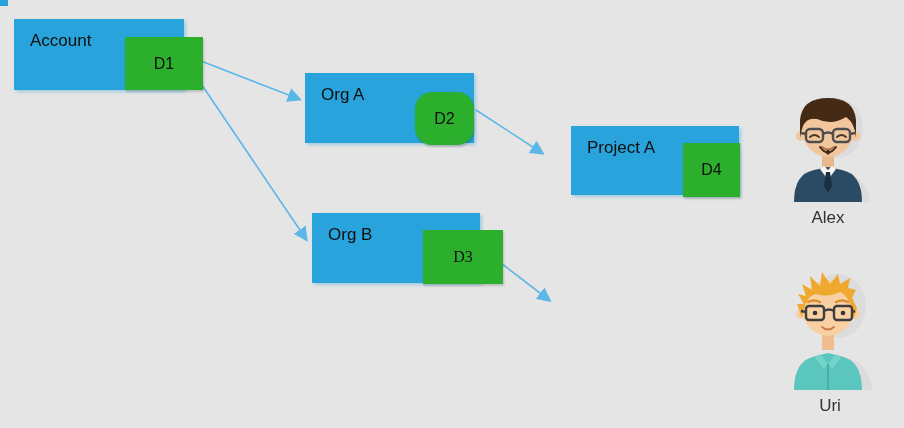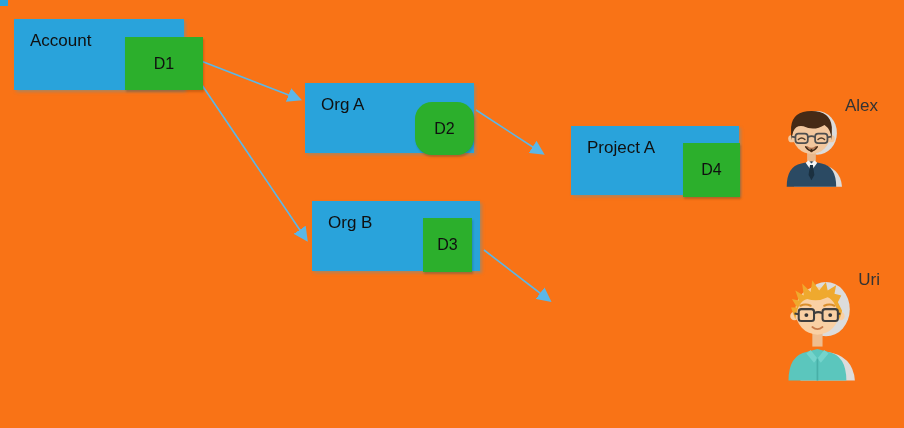--- a/index.html
+++ b/index.html
@@ -1,17 +1,17 @@
 <!DOCTYPE html>
 <html style="--node-fill: #29A3DB; --badge-fill: #2CAF2C; --arrow: #5BB7E8;"><head>
 <meta charset="utf-8">
 <style>
   html,body { margin:0; padding:0; background:#ffffff; }
   .stage {
-    position:relative; width:904px; height:428px; background:#f97316;
+    position:relative; width:904px; height:428px; background:#e5e5e5;
     font-family:"Liberation Sans", sans-serif; color:#111; overflow:hidden;
   }
   .corner-chip {
     position:absolute; left:0; top:0; width:8px; height:6px;
     background:var(--node-fill,#29A3DB);
   }
   .node {
     position:absolute; background:var(--node-fill,#29A3DB);
     box-shadow:2px 2px 3px rgba(41,163,219,.35);
   }
@@ -20,32 +20,32 @@
     white-space:nowrap;
   }
   .badge {
     position:absolute; background:var(--badge-fill,#2CAF2C);
     display:flex; align-items:center; justify-content:center;
     font-size:16px; color:#101010;
     box-shadow:1px 2px 2px rgba(0,0,0,.18);
   }
   .edges { position:absolute; left:0; top:0; pointer-events:none; }
   .edges line { stroke:var(--arrow,#5BB7E8); stroke-width:1.6; }
-  .user { position:absolute; display:flex; }
+  .user { position:absolute; display:flex; flex-direction:column; align-items:center; }
   .user-name { font-size:17px; color:#333; margin-top:6px; }
 
   
   #n-account { left:14px;  top:19px;  width:170px; height:71px; }
   #b-d1      { left:111px; top:18px;  width:78px;  height:53px; }
-  #n-orga    { left:305px; top:83px;  width:169px; height:70px; }
+  #n-orga    { left:305px; top:73px;  width:169px; height:70px; }
   #b-d2      { left:110px; top:19px;  width:59px;  height:53px;border-radius:17px; }
   #n-proja   { left:571px; top:126px; width:168px; height:69px; }
   #b-d4      { left:112px; top:17px;  width:57px;  height:54px; }
-  #n-orgb    { left:312px; top:201px; width:168px; height:70px; }
-  #b-d3      { left:111px; top:17px;  width:49px;  height:54px; }
+  #n-orgb    { left:312px; top:213px; width:168px; height:70px; }
+  #b-d3      { left:111px; top:17px;  width:80px;  height:54px;font-family:Liberation Serif, serif; }
   #n-projb   { left:555px; top:272px; width:168px; height:69px; }
   #b-d5      { left:113px; top:20px;  width:58px;  height:53px; }
 
   #user-alex { left:778px; top:90px;  width:100px; }
   #user-uri  { left:780px; top:264px; width:100px; }
 </style>
 </head>
 <body>
 
 <div class="stage">

